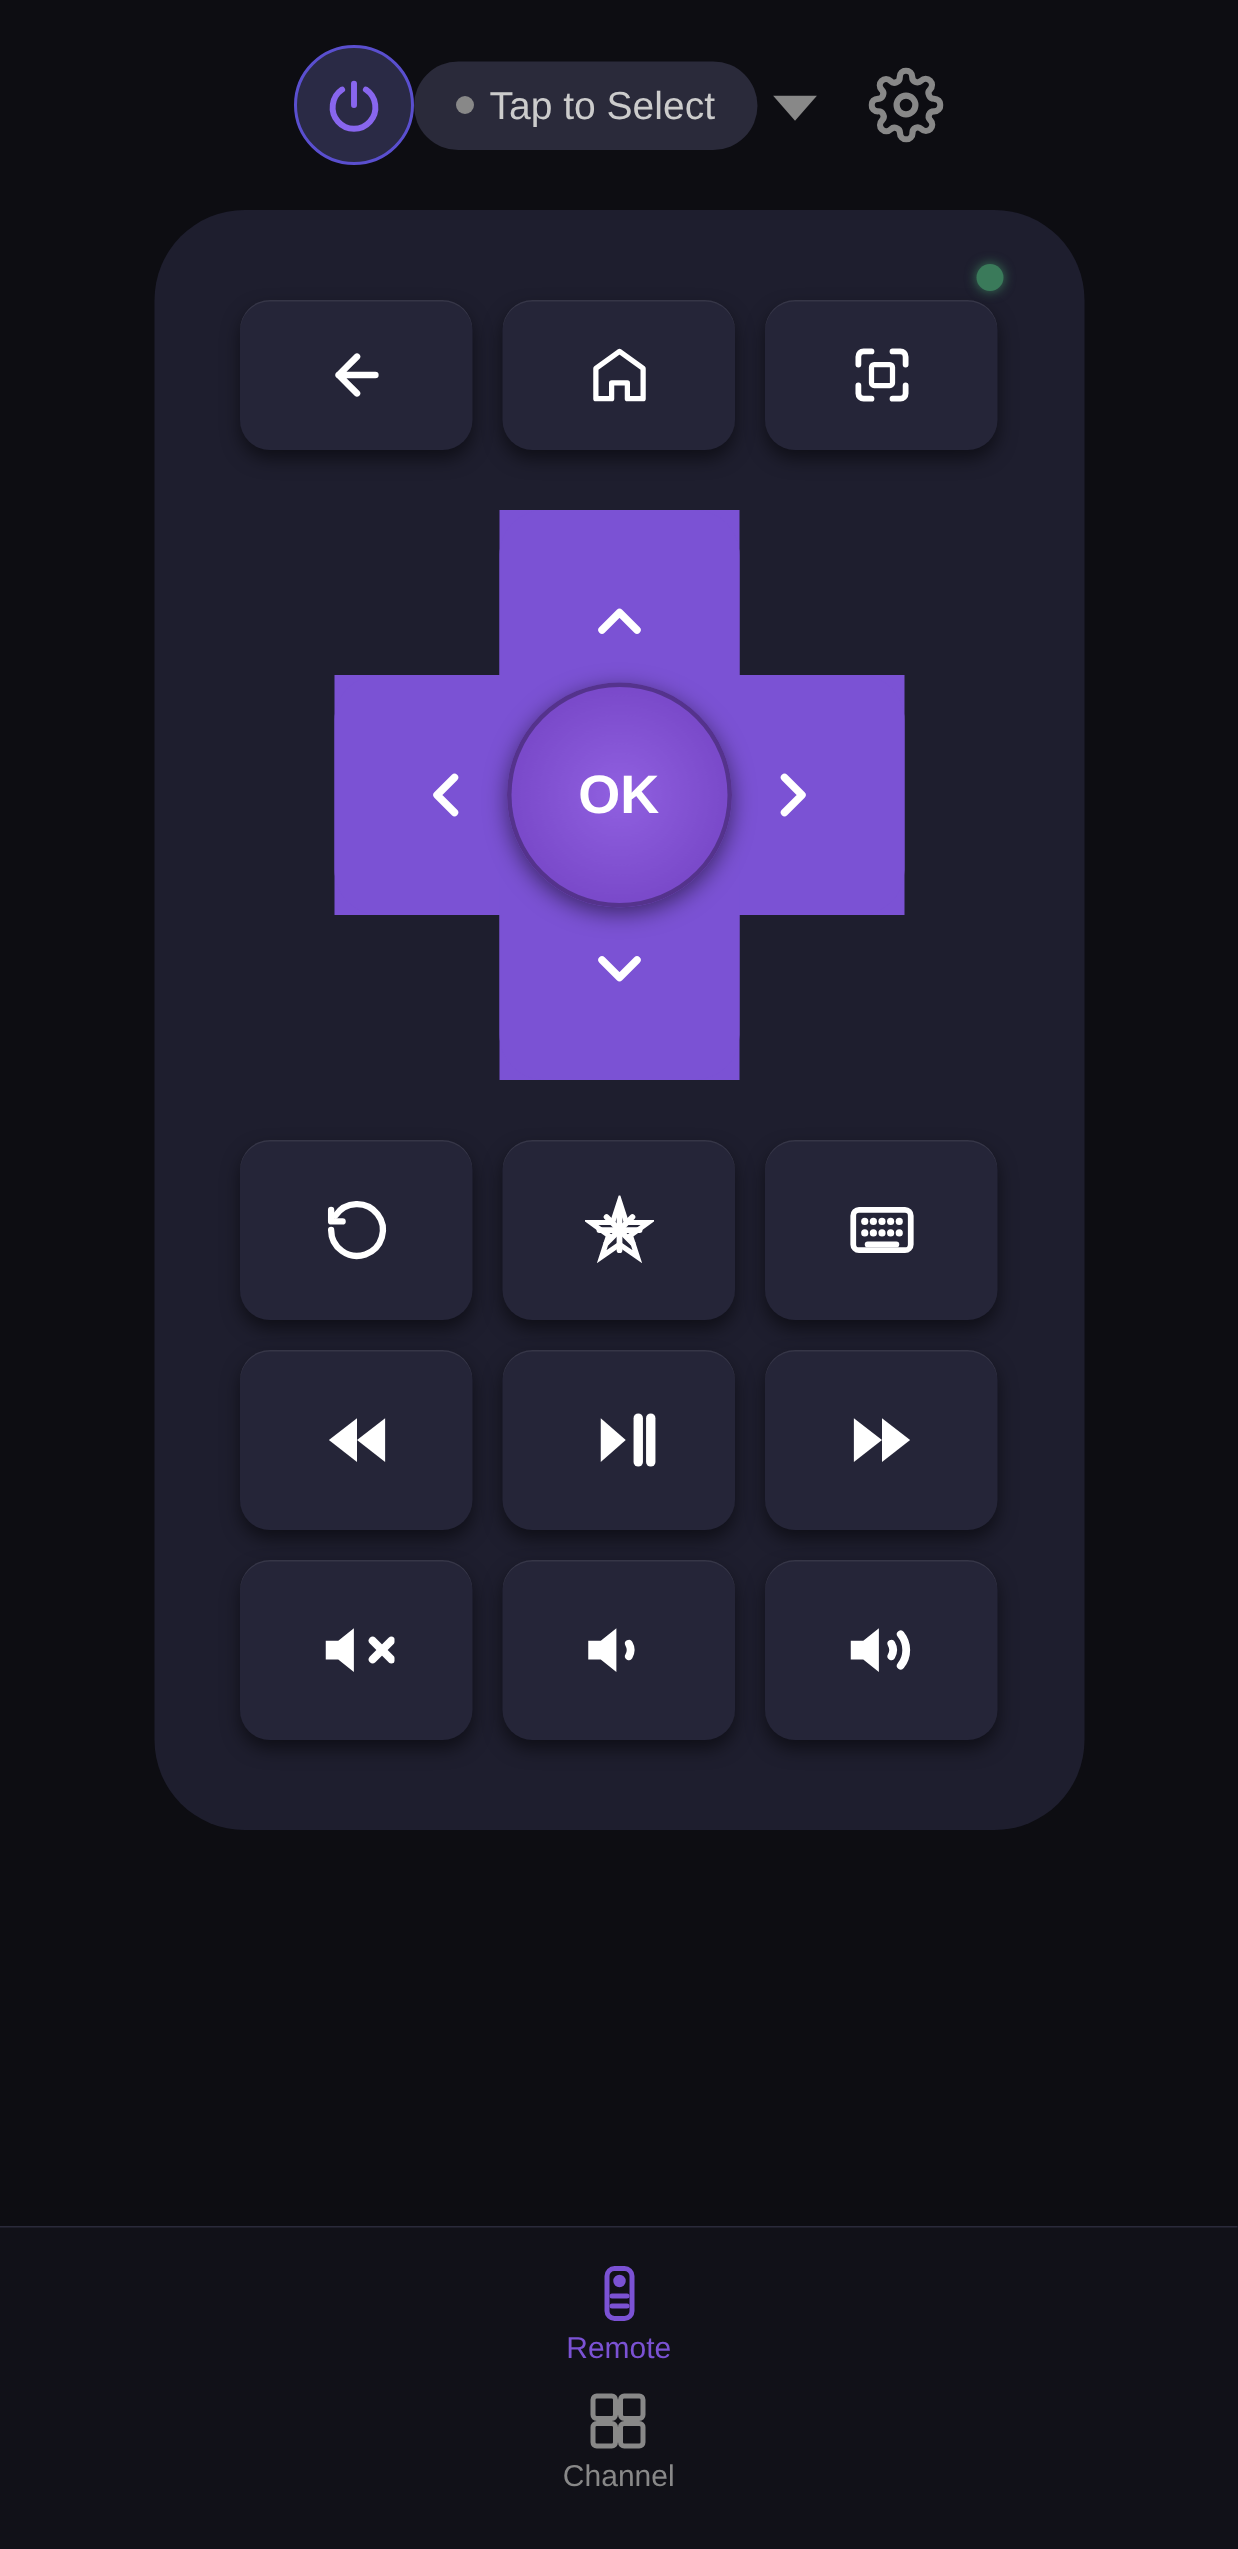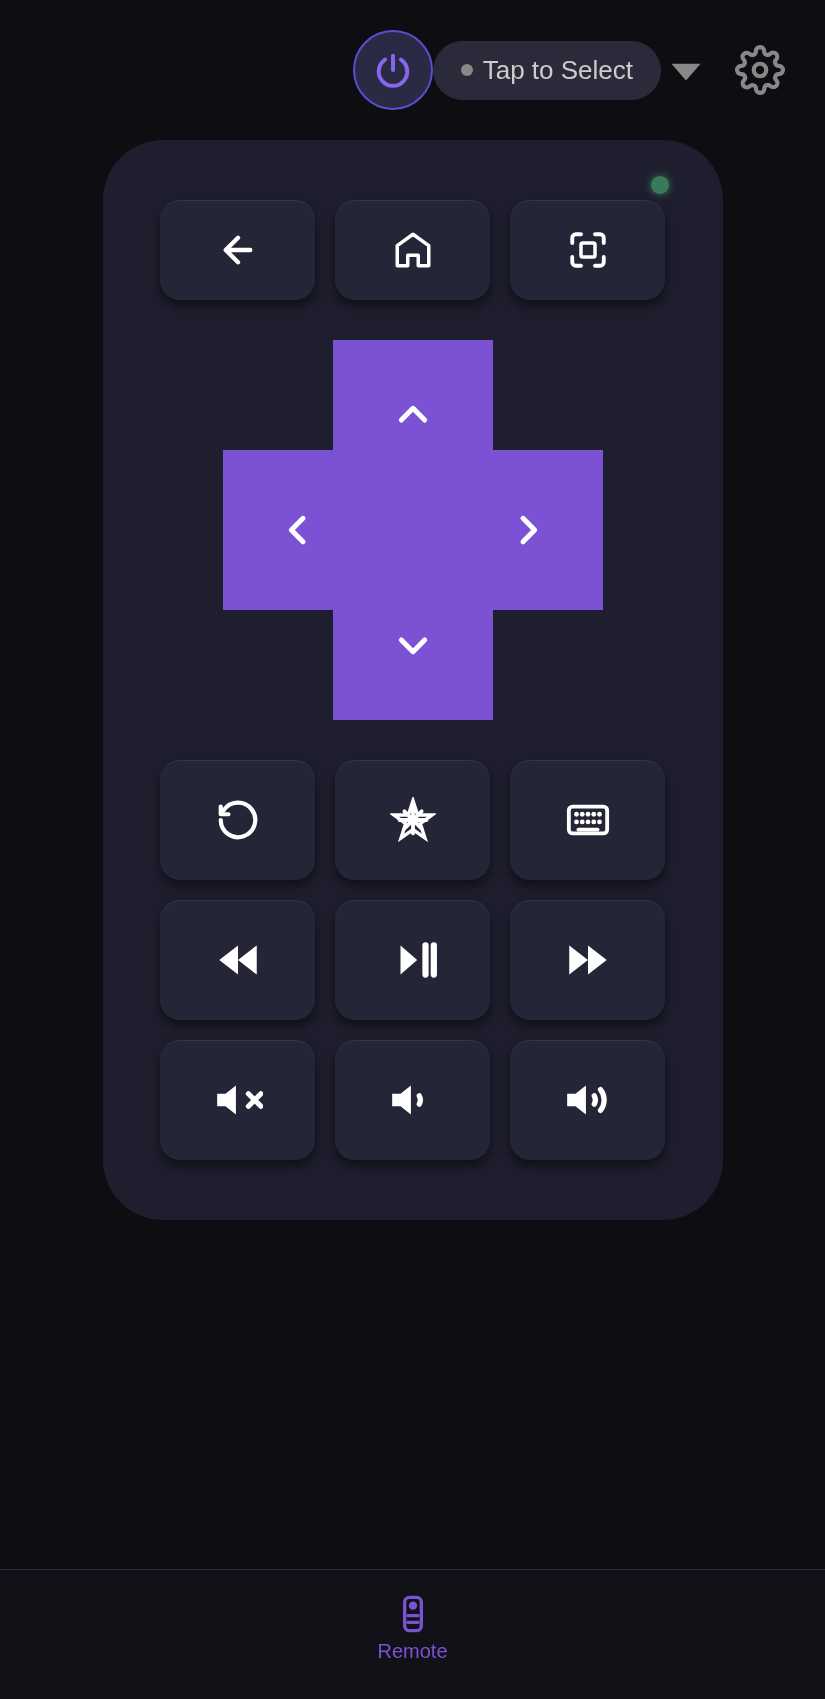--- a/index.html
+++ b/index.html
@@ -15,21 +15,21 @@
       align-items: center;
       position: relative;
       overflow-x: hidden;
     }
 
     
     .header {
       width: 100%;
       display: flex;
       align-items: center;
-      justify-content: flex-end;
+      justify-content: center;
       padding: 30px 40px 20px 40px;
     }
 
     .power-btn {
       width: 80px;
       height: 80px;
       border-radius: 50%;
       background: #2a2a45;
       display: flex;
       align-items: center;
@@ -397,20 +397,23 @@
 
     <div class="dpad-up">
       <svg viewBox="0 0 24 24" fill="none">
         <path d="M5 15l7-7 7 7" stroke="#fff" stroke-width="3" stroke-linecap="round" stroke-linejoin="round"></path>
       </svg>
     </div>
     <div class="dpad-left">
       <svg viewBox="0 0 24 24" fill="none">
         <path d="M15 5l-7 7 7 7" stroke="#fff" stroke-width="3" stroke-linecap="round" stroke-linejoin="round"></path>
       </svg>
+    </div>
+    <div class="dpad-center">
+      <span>OK</span>
     </div>
     <div class="dpad-right">
       <svg viewBox="0 0 24 24" fill="none">
         <path d="M9 5l7 7-7 7" stroke="#fff" stroke-width="3" stroke-linecap="round" stroke-linejoin="round"></path>
       </svg>
     </div>
     <div class="dpad-down">
       <svg viewBox="0 0 24 24" fill="none">
         <path d="M19 9l-7 7-7-7" stroke="#fff" stroke-width="3" stroke-linecap="round" stroke-linejoin="round"></path>
       </svg>
@@ -502,14 +505,23 @@
     <svg viewBox="0 0 24 24" fill="none">
       <rect x="7" y="2" width="10" height="20" rx="3" stroke="#7b52d4" stroke-width="2"></rect>
       <circle cx="12" cy="7" r="2" fill="#7b52d4"></circle>
       <line x1="9" y1="13" x2="15" y2="13" stroke="#7b52d4" stroke-width="2" stroke-linecap="round"></line>
       <line x1="9" y1="17" x2="15" y2="17" stroke="#7b52d4" stroke-width="2" stroke-linecap="round"></line>
     </svg>
     <span class="nav-label active">Remote</span>
   </div>
 
 
+  <div class="nav-item">
+    <svg viewBox="0 0 24 24" fill="none">
+      <rect x="2" y="2" width="9" height="9" rx="1.5" stroke="#888" stroke-width="2"></rect>
+      <rect x="13" y="2" width="9" height="9" rx="1.5" stroke="#888" stroke-width="2"></rect>
+      <rect x="2" y="13" width="9" height="9" rx="1.5" stroke="#888" stroke-width="2"></rect>
+      <rect x="13" y="13" width="9" height="9" rx="1.5" stroke="#888" stroke-width="2"></rect>
+    </svg>
+    <span class="nav-label">Channel</span>
+  </div>
 
 </div>
 
 </body></html>

